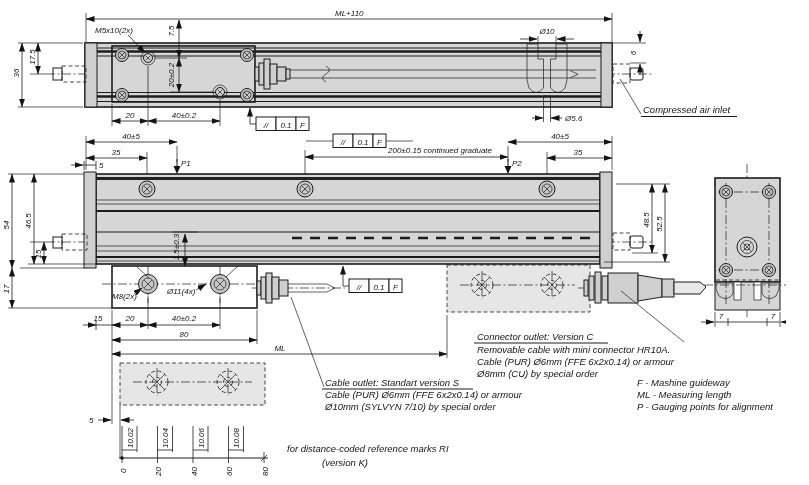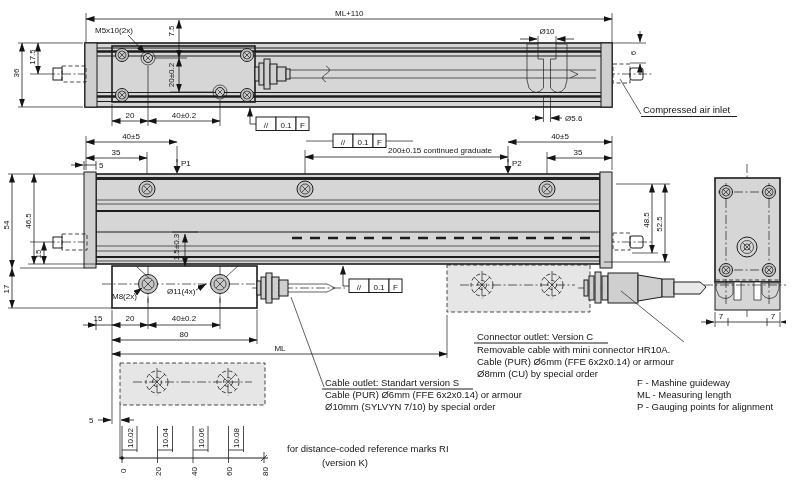--- a/index.html
+++ b/index.html
@@ -1,16 +1,16 @@
 <!DOCTYPE html>
 <html><head>
 <meta charset="utf-8">
 <style>
   html,body{margin:0;padding:0;background:#fff;}
-  .page{width:786px;height:485px;position:relative;background:#fff;overflow:hidden;}
+  .page{width:786px;height:485px;position:relative;background:#fff;overflow:hidden;font-style:italic;}
   svg text{font-family:"Liberation Sans",sans-serif;font-size:8px;fill:#141414;}
   svg .nt{font-size:9.5px;}
   svg .mid{text-anchor:middle;}
   .ln{stroke:#1c1c1c;fill:none;stroke-width:1;}
   .thk{stroke-width:1.6;}
   .thn{stroke:#1c1c1c;fill:none;stroke-width:.7;}
   .dim{stroke:#1c1c1c;fill:none;stroke-width:.8;}
   .d2{marker-start:url(#as);marker-end:url(#ae);}
   .de{marker-end:url(#ae);}
   .cl{stroke:#1c1c1c;fill:none;stroke-width:.7;stroke-dasharray:9 2.5 2 2.5;}

